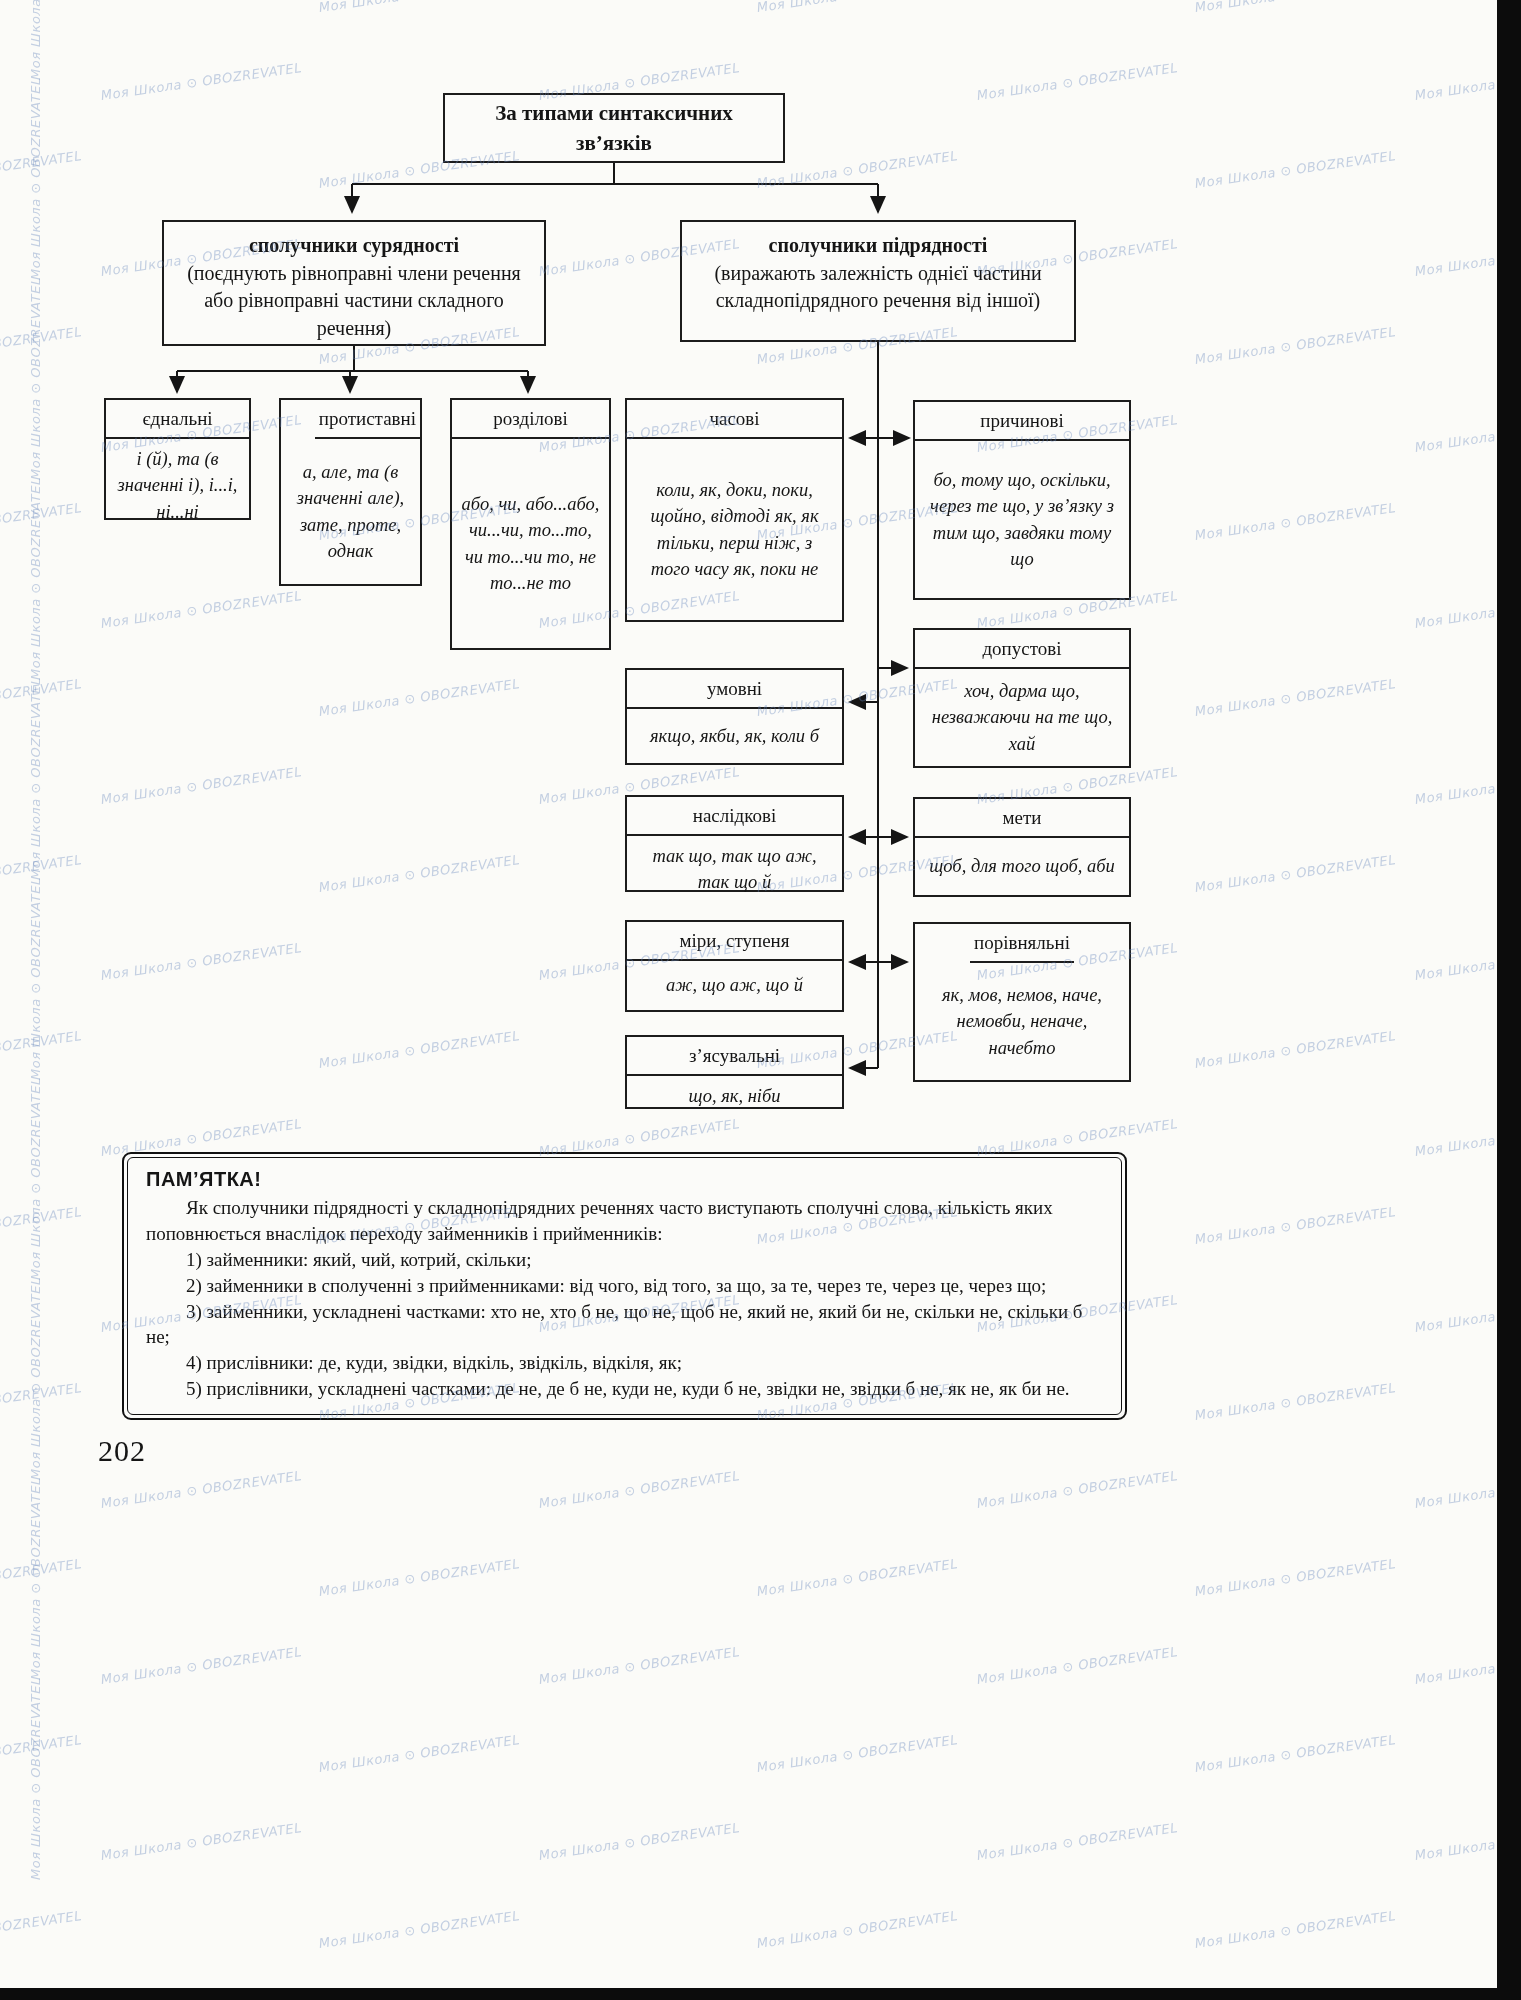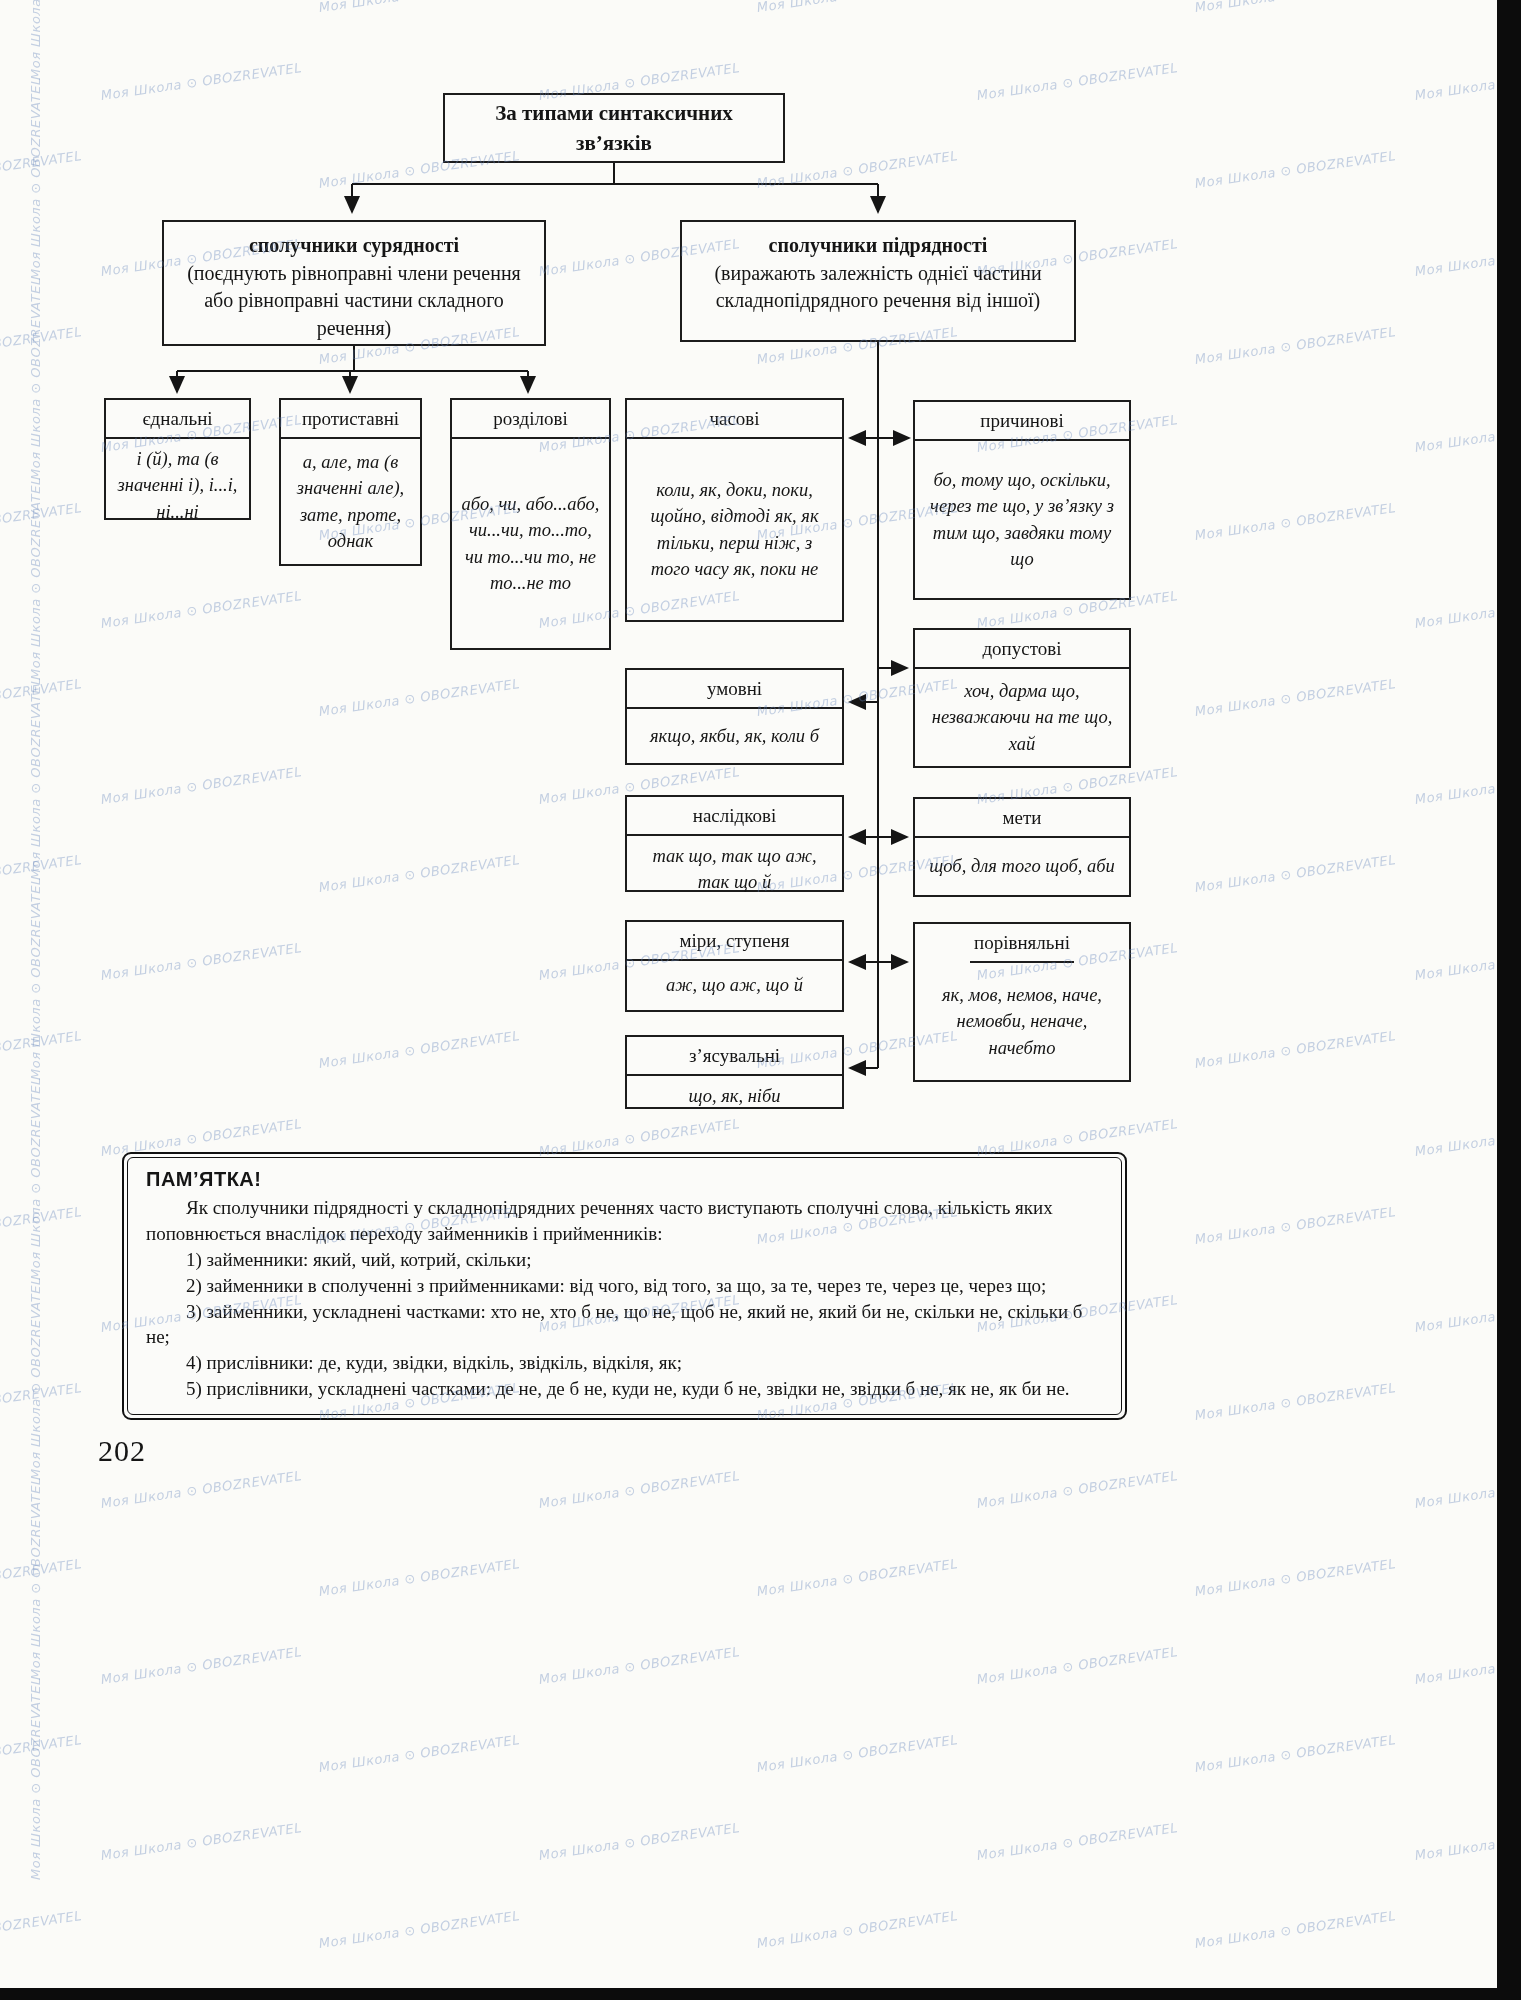--- a/index.html
+++ b/index.html
@@ -111,21 +111,21 @@
 
   <div class="box branch" style="left:680px;top:220px;width:396px;height:122px;">
     <span class="b-title">сполучники підрядності</span>
     <span class="b-sub">(виражають залежність однієї частини складнопідрядного речення від іншої)</span>
   </div>
 
   <div class="box cat" style="left:104px;top:398px;width:147px;height:122px;">
     <div class="cat-title">єднальні</div>
     <div class="cat-body">і (й), та (в значенні і), і...і, ні...ні</div>
   </div>
-  <div class="box cat" style="left:279px;top:398px;width:143px;height:168px;">
+  <div class="box cat" style="left:279px;top:398px;width:143px;height:188px;align-items:flex-end;">
     <div class="cat-title">протиставні</div>
     <div class="cat-body">а, але, та (в значенні але), зате, проте, однак</div>
   </div>
   <div class="box cat" style="left:450px;top:398px;width:161px;height:252px;">
     <div class="cat-title">розділові</div>
     <div class="cat-body">або, чи, або...або, чи...чи, то...то, чи то...чи то, не то...не то</div>
   </div>
 
   <div class="box cat" style="left:625px;top:398px;width:219px;height:224px;">
     <div class="cat-title">часові</div>

